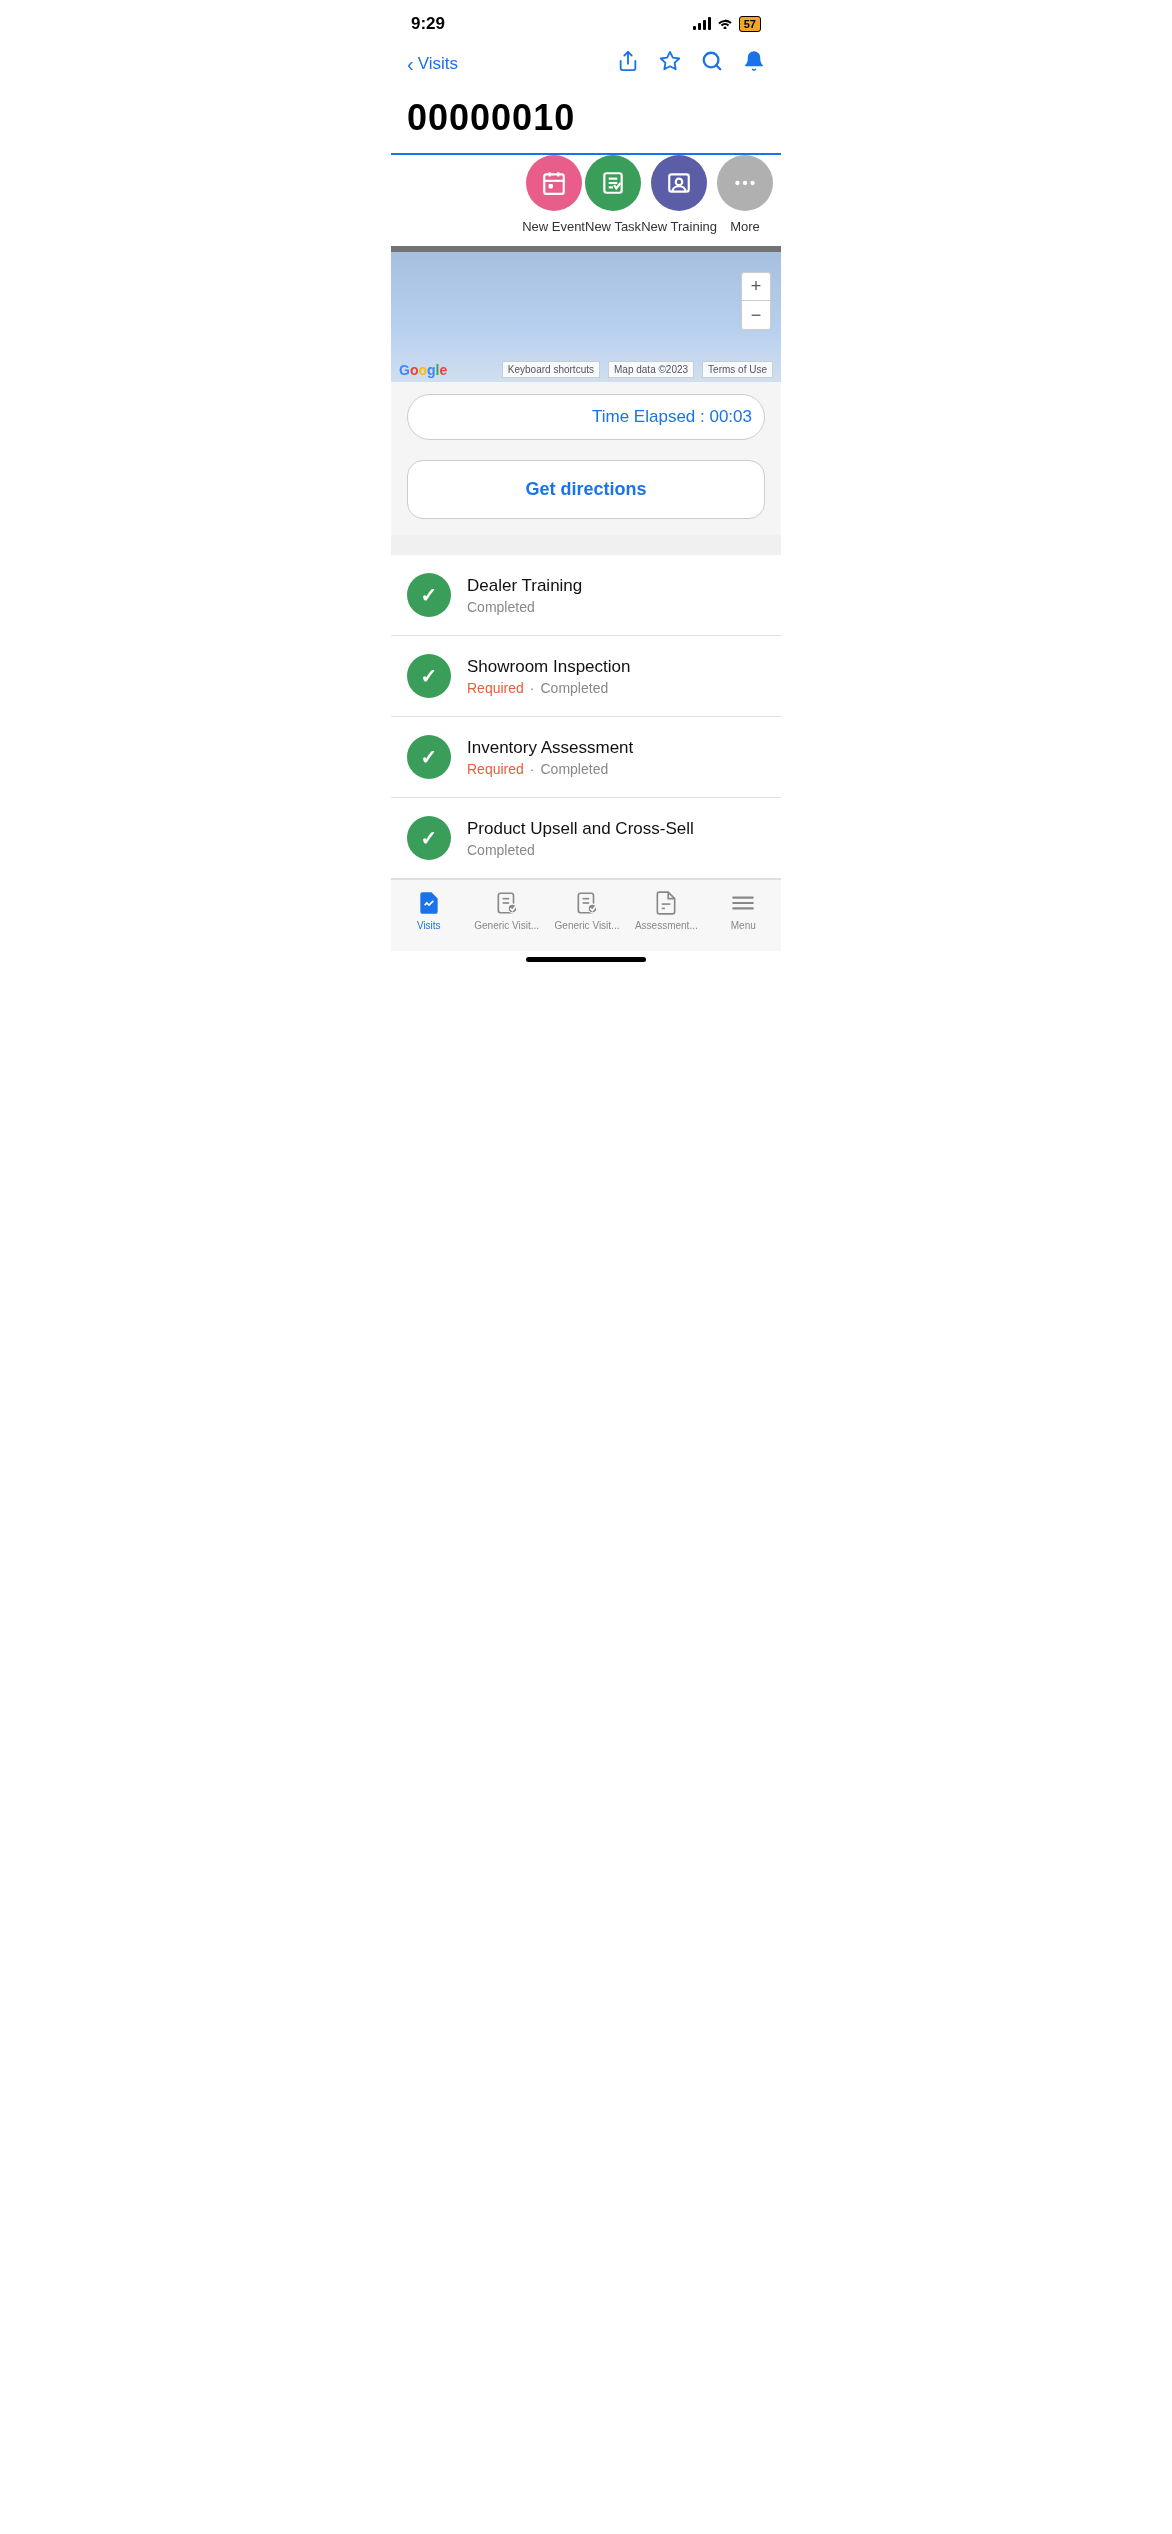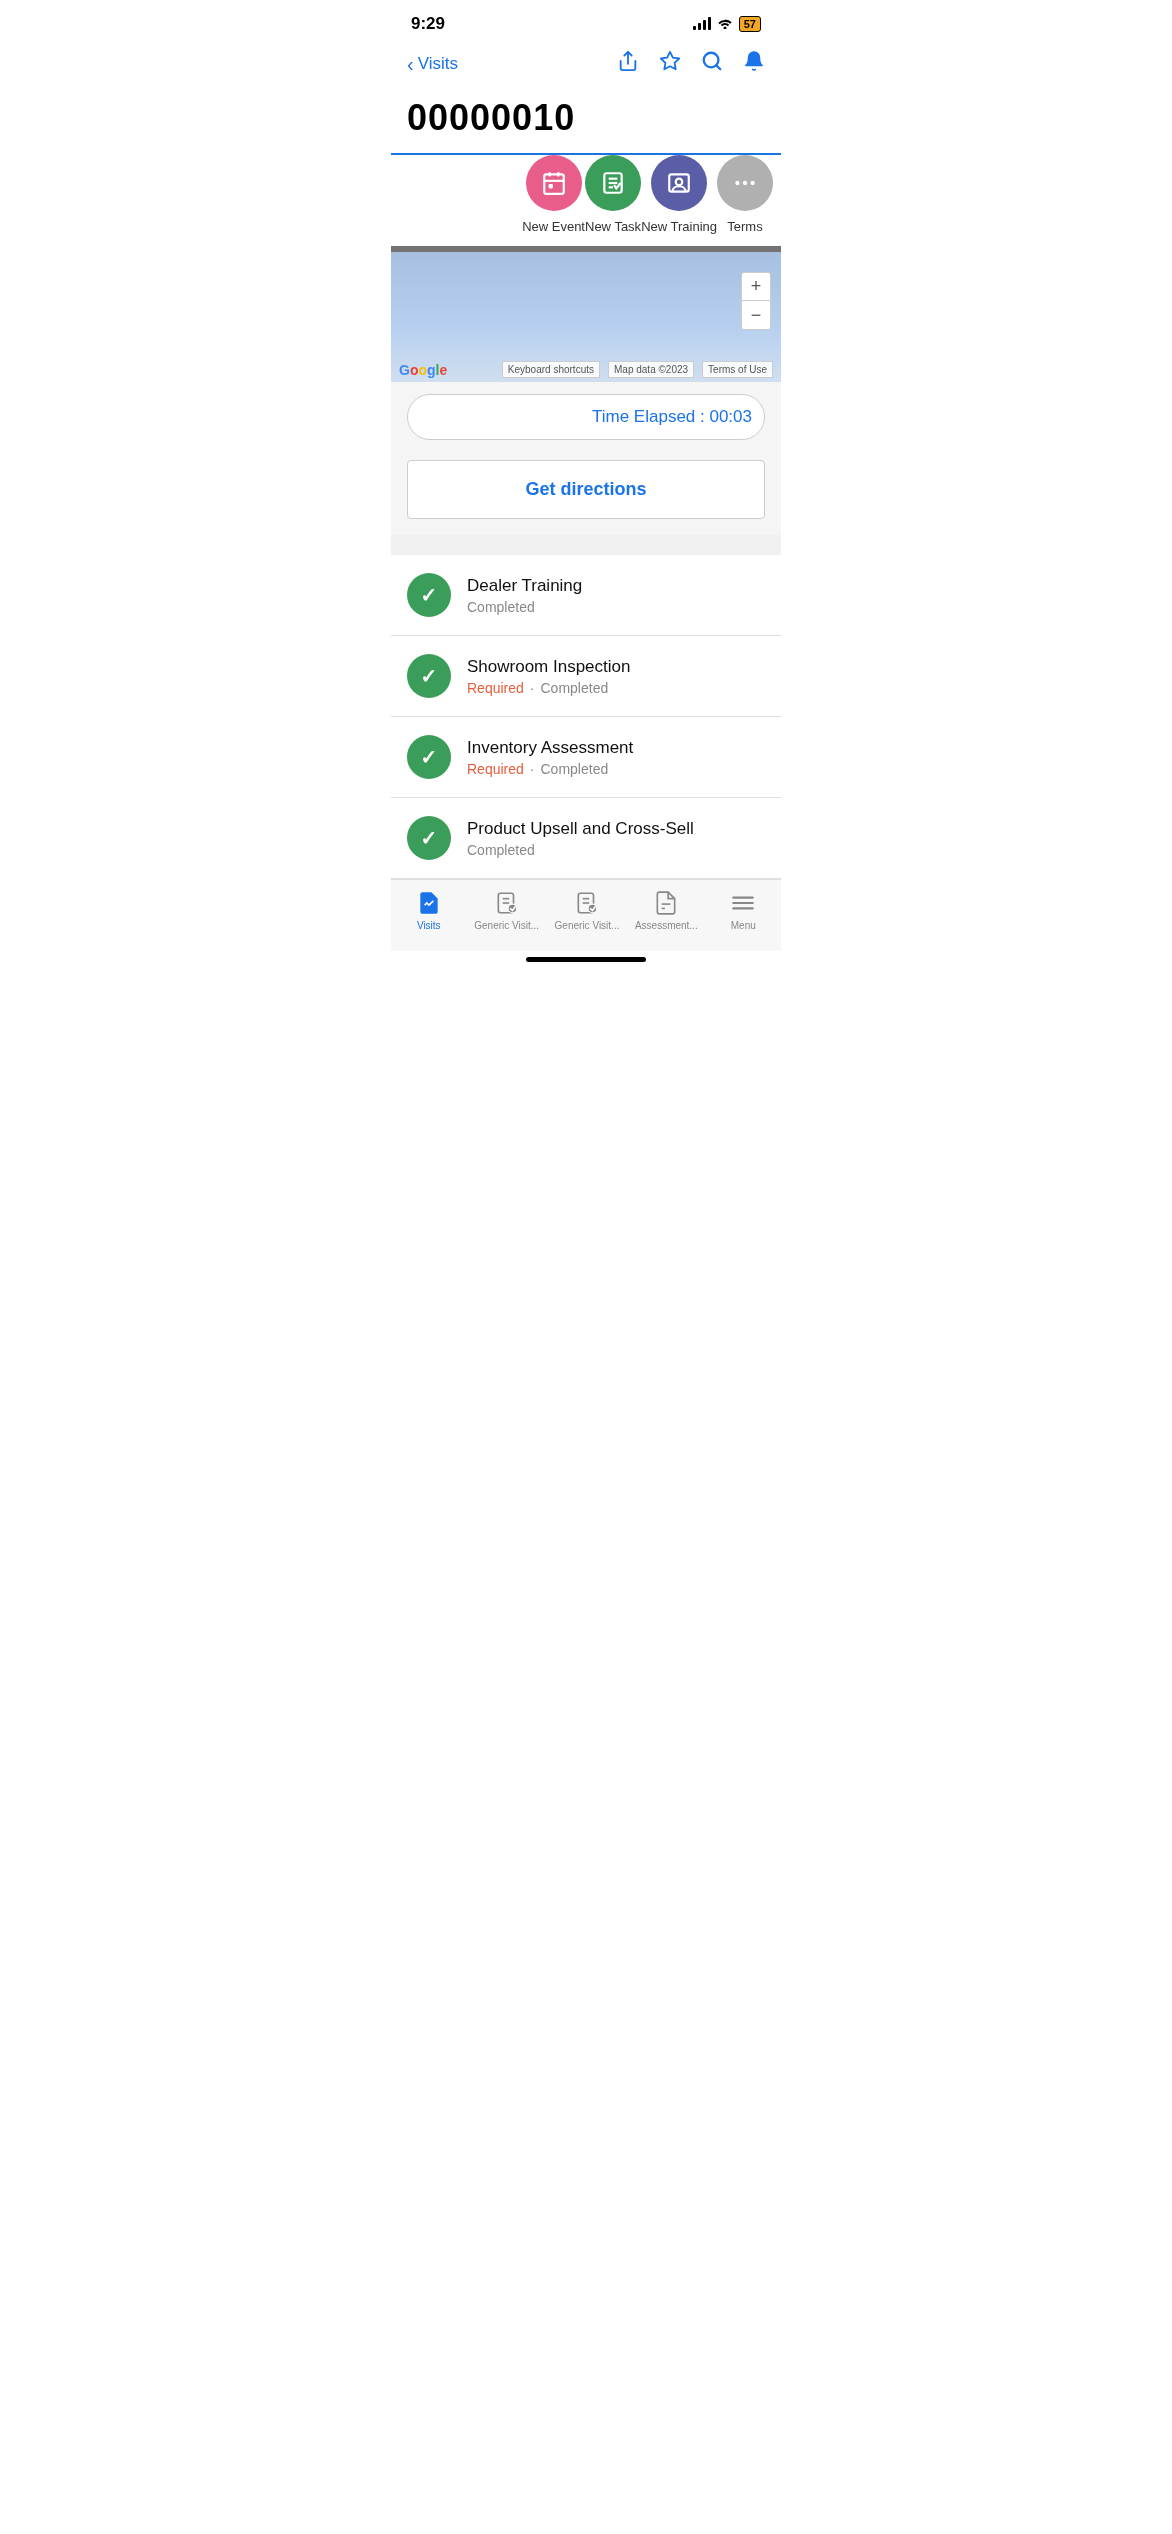--- a/index.html
+++ b/index.html
@@ -216,21 +216,21 @@
     }
 
     
     .get-directions-container {
       padding: 8px 16px 16px;
       background: #f5f5f5;
     }
     .get-directions-btn {
       width: 100%;
       border: 1.5px solid #ccc;
-      border-radius: 4px;
+      border-radius: 16px;
       padding: 18px;
       text-align: center;
       background: #fff;
       cursor: pointer;
     }
     .get-directions-text {
       color: #1a73e8;
       font-size: 18px;
       font-weight: 700;
     }
@@ -431,21 +431,21 @@
   </div>
 
   <div class="action-item">
     <div class="action-circle gray">
       <svg width="26" height="26" viewBox="0 0 24 24" fill="white">
         <circle cx="5" cy="12" r="2" fill="white"></circle>
         <circle cx="12" cy="12" r="2" fill="white"></circle>
         <circle cx="19" cy="12" r="2" fill="white"></circle>
       </svg>
     </div>
-    <span class="action-label">Terms</span>
+    <span class="action-label">More</span>
   </div>
 </div>
 
 <div class="map-area">
   <div class="map-zoom-controls">
     <div class="map-zoom-btn">+</div>
     <div class="map-zoom-btn">−</div>
   </div>
   <div class="map-overlay-bottom">
     <div class="google-logo">

